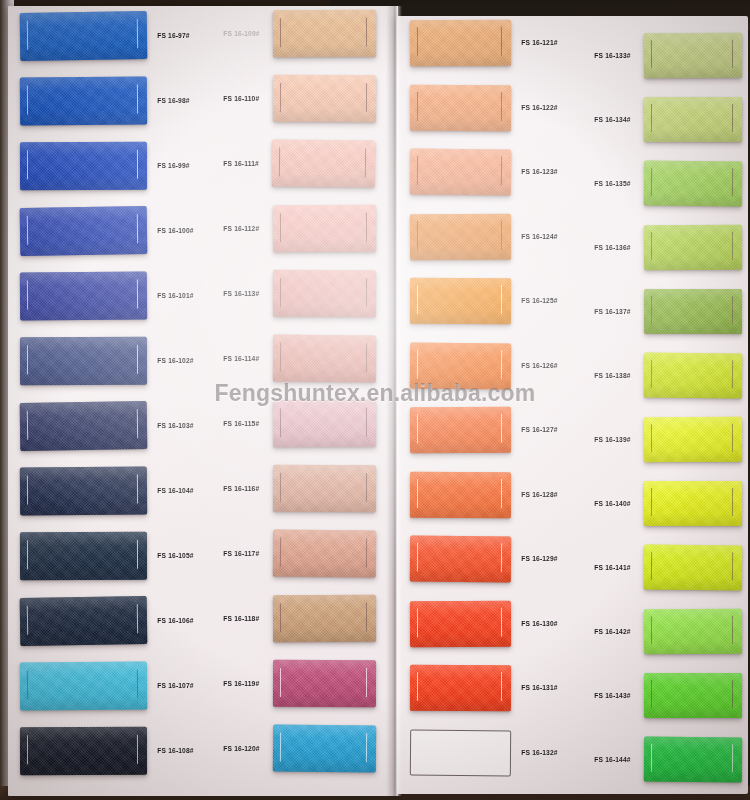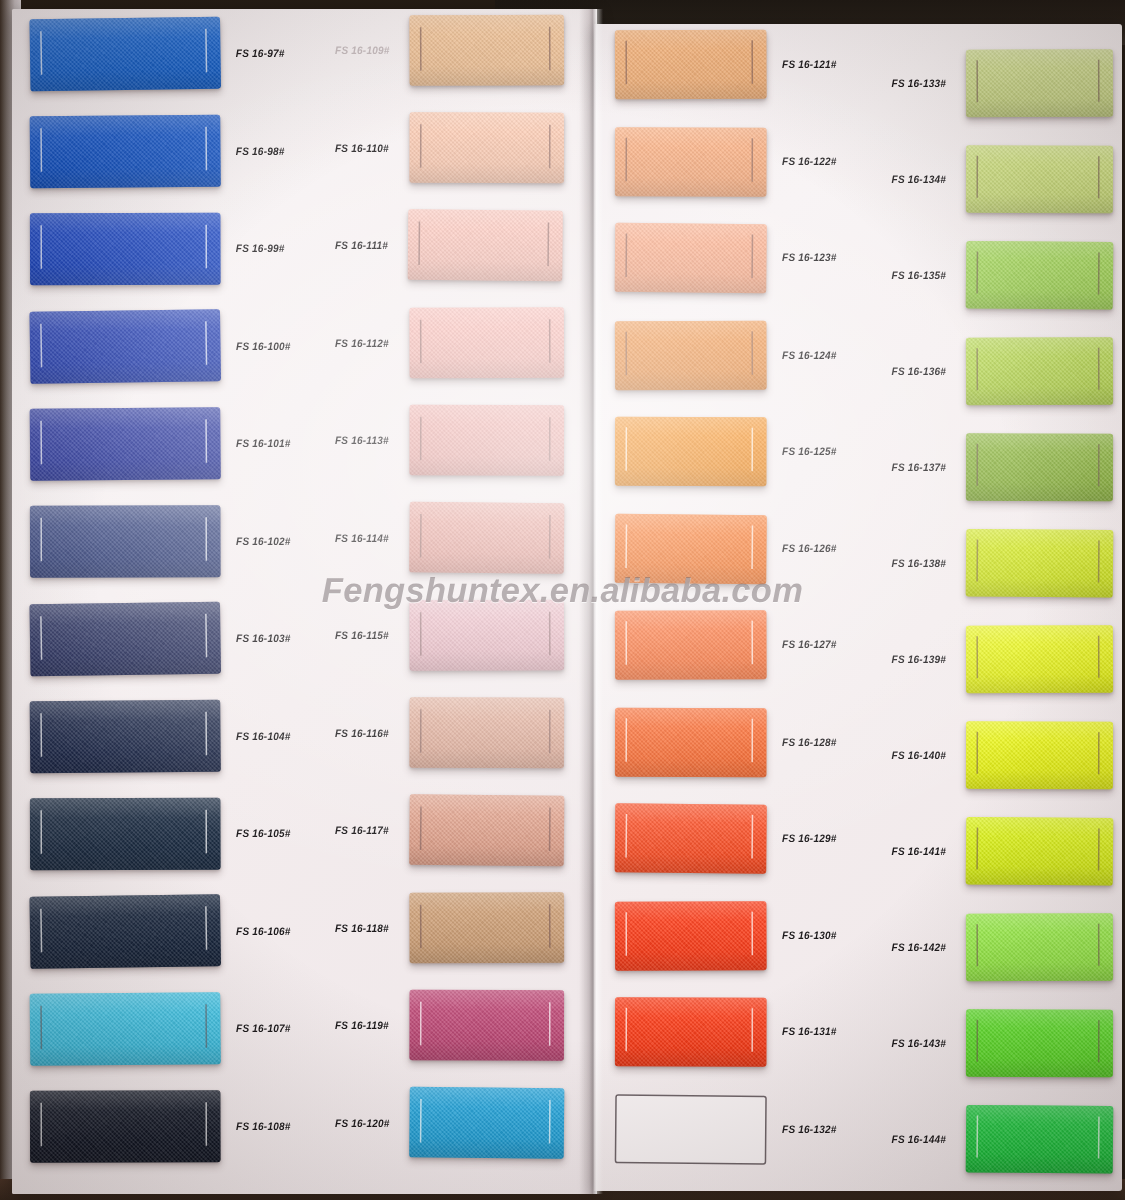--- a/index.html
+++ b/index.html
@@ -7,21 +7,20 @@
     width: 750px; height: 800px;
     font-family: "Liberation Sans", sans-serif;
     background: #2a2018;
     overflow: hidden;
   }
   #stage {
     position: relative;
     width: 750px; height: 800px;
     background: #241c14;
     overflow: hidden;
-    font-style: italic;
   }
 
   
   .desk-top {
     position: absolute; left: 330px; top: 0; width: 420px; height: 30px;
     background: linear-gradient(180deg,#1d1813 0%, #241e17 60%, #3a3129 100%);
   }
   .desk-bottom {
     position: absolute; left: 0; bottom: 0; width: 750px; height: 14px;
     background: linear-gradient(180deg,#4a3426 0%, #32241a 100%);

